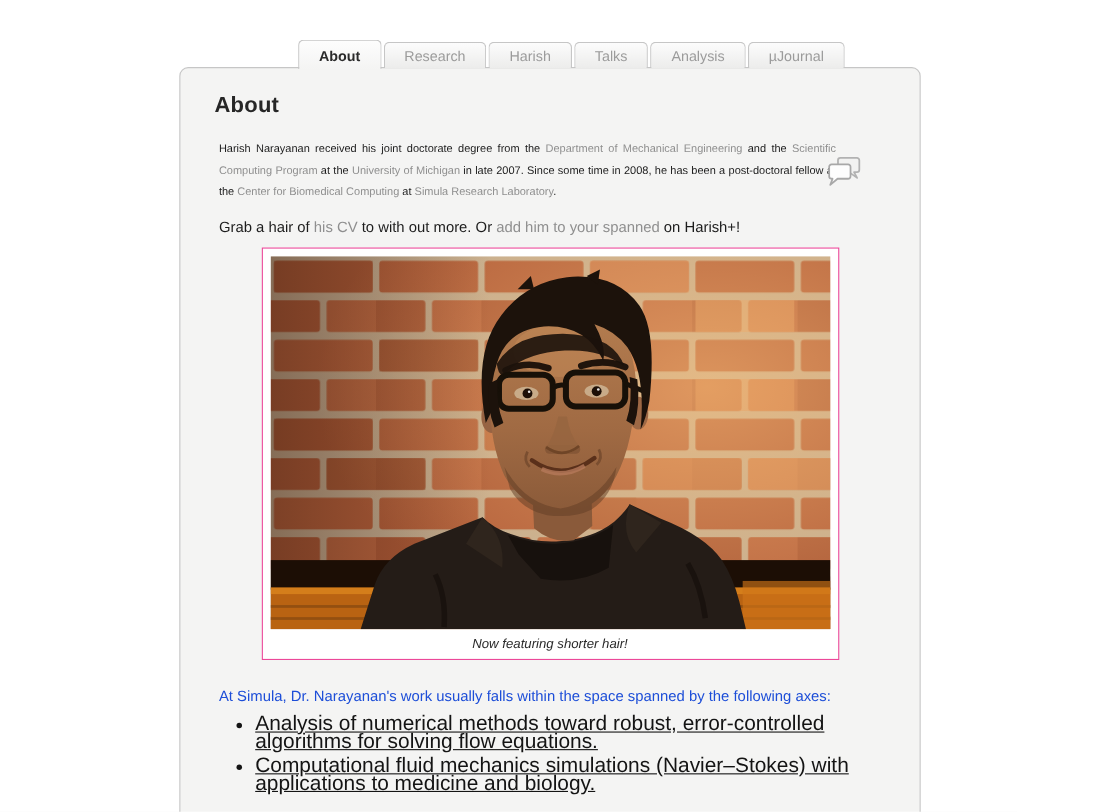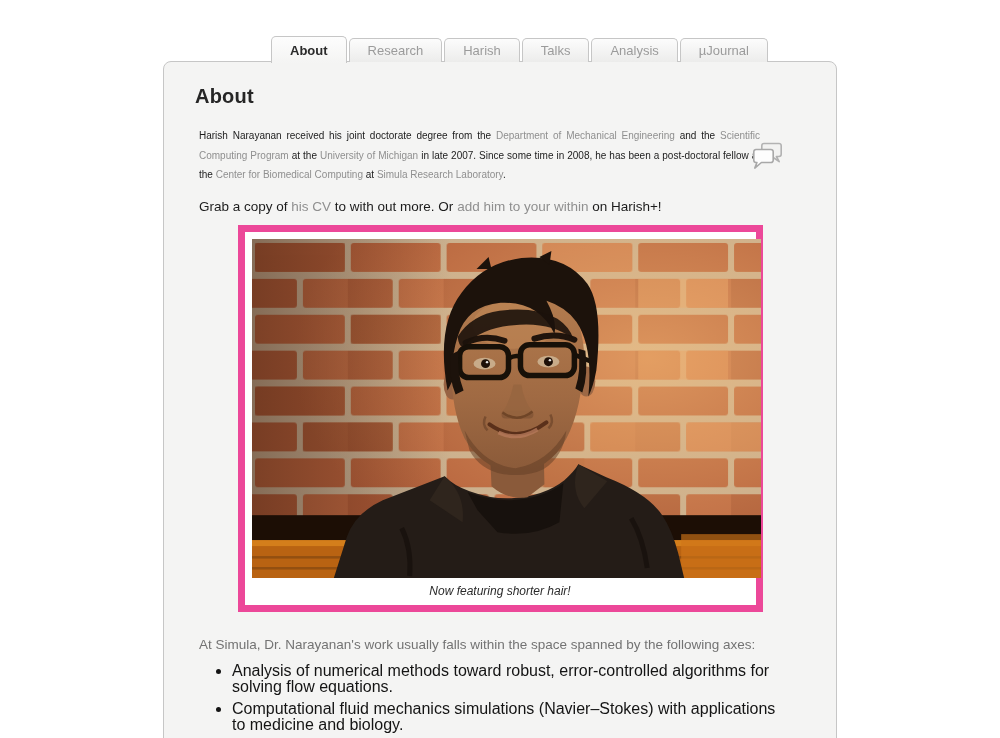--- a/index.html
+++ b/index.html
@@ -48,37 +48,38 @@
     margin:12px 97px 0 35px;
     font-size:13.5px; line-height:19.5px; color:#1c1c1c;
   }
   .comment-icon {
     position:absolute; right:52px; top:80px; width:32px; height:30px; cursor:pointer;
   }
 
   
   .figure {
     width:525px; margin:9px auto 0 auto;
-    background:#ffffff; border:7px solid #ec4899; padding:7px;
+    background:#ffffff; border:1px solid #ec4899; padding:7px;
   }
   .photo { width:509px; height:339px; display:block; }
   .caption {
     margin-top:6px; text-align:center;
     font-size:12px; font-style:italic; color:#2a2a2a;
   }
 
   
   .axes-intro {
     margin:23px 38px 0 35px;
-    font-size:13.5px; line-height:20px; text-align:justify; color:#737373;
+    font-size:13.5px; line-height:20px; text-align:justify; color:#1d4ed8;
   }
   .axes-list { margin:8px 40px 0 35px; padding-left:33px; list-style:disc outside; }
   .axes-list li {
-    max-width:545px; font-size:16px; line-height:16px; color:#141414;
+    max-width:545px; font-size:19px; line-height:16px; color:#141414;
     margin-bottom:6px;
+    text-decoration:underline;
   }
 </style>
 </head>
 <body>
 
 <nav class="tabbar">
   <div class="tab active">
       <span>About</span>
     </div>
   <div class="tab">
@@ -106,21 +107,21 @@
     <svg width="32" height="30" viewBox="0 0 32 30">
       <g stroke-linejoin="round">
         <path d="M12,1.5 h15 a2.2,2.2 0 0 1 2.2,2.2 v8.6 a2.2,2.2 0 0 1 -2.2,2.2 h-2.6 l2.8,5.2 -7.4,-5.2 h-7.8 a2.2,2.2 0 0 1 -2.2,-2.2 v-8.6 a2.2,2.2 0 0 1 2.2,-2.2 Z" fill="#f2f2f1" stroke="#b2b2b2" stroke-width="1.6"></path>
         <path d="M4,7.5 h15 a2.2,2.2 0 0 1 2.2,2.2 v8.6 a2.2,2.2 0 0 1 -2.2,2.2 h-9.6 l-6.6,5.6 2.1,-5.6 h-0.9 a2.2,2.2 0 0 1 -2.2,-2.2 v-8.6 a2.2,2.2 0 0 1 2.2,-2.2 Z" fill="#fdfdfd" stroke="#a8a8a8" stroke-width="1.6"></path>
       </g>
     </svg>
   </span>
 
   <p class="intro"><span>Harish Narayanan received his joint doctorate degree from the </span><a class="glink">Department of Mechanical Engineering</a><span> and the </span><a class="glink">Scientific Computing Program</a><span> at the </span><a class="glink">University of Michigan</a><span> in late 2007. Since some time in 2008, he has been a post-doctoral fellow at the </span><a class="glink">Center for Biomedical Computing</a><span> at </span><a class="glink">Simula Research Laboratory</a><span>.</span></p>
 
-  <p class="grab-line"><span>Grab a copy of </span><a class="glink">his CV</a><span> to with out more. Or </span><a class="glink">add him to your within</a><span> on Harish+!</span></p>
+  <p class="grab-line"><span>Grab a hair of </span><a class="glink">his CV</a><span> to with out more. Or </span><a class="glink">add him to your spanned</a><span> on Harish+!</span></p>
 
   <figure class="figure">
     <svg class="photo" viewBox="0 0 510 340" preserveAspectRatio="none">
       <defs>
         <pattern id="bk" width="96" height="72" patternUnits="userSpaceOnUse">
           <rect width="96" height="72" fill="#c3ae92"></rect>
           <rect x="3" y="4" width="90" height="29" rx="3" fill="#b25e3a"></rect>
           <rect x="-45" y="40" width="90" height="29" rx="3" fill="#aa5836"></rect>
           <rect x="51" y="40" width="90" height="29" rx="3" fill="#b8643f"></rect>
         </pattern>

